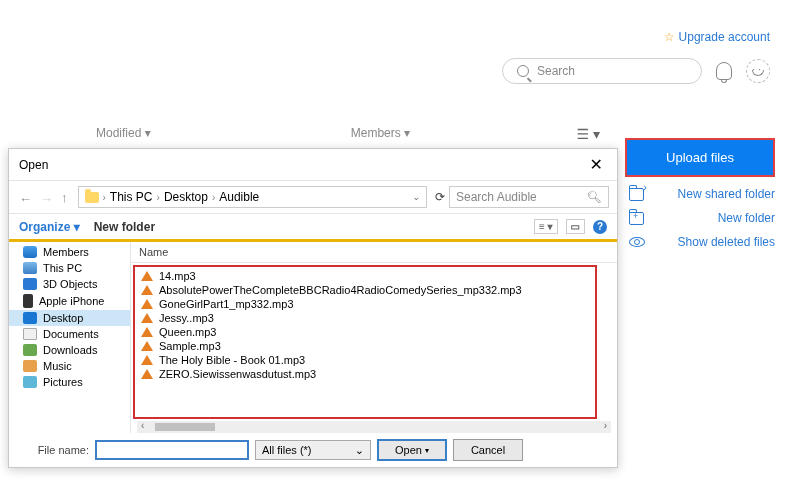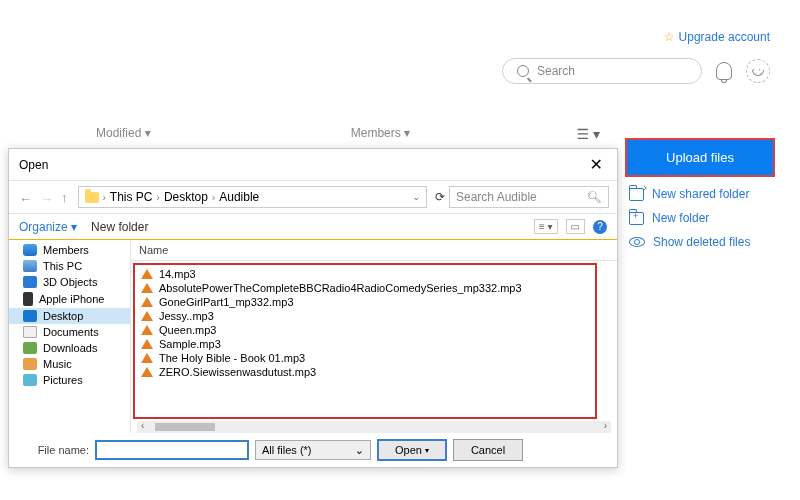--- a/index.html
+++ b/index.html
@@ -21,21 +21,21 @@
 
     
     .col-heads { position: absolute; top: 126px; left: 0; right: 0; display: flex; color: #888; font-size: 12px; margin-left: 6px; }
     .col-heads .ch1 { margin-left: 90px; }
     .col-heads .ch2 { margin-left: 200px; }
     .col-heads .view-ico { position: absolute; right: 200px; font-size: 14px; color: #666; }
 
     
     .side-panel { position: absolute; top: 138px; right: 25px; width: 150px; display: flex; flex-direction: column; gap: 10px; }
     .upload-btn { background: #0a7ef0; color: #fff; border: 2px solid #e04040; padding: 10px 0; text-align: center; font-size: 13px; cursor: pointer; }
-    .side-link { display: flex; align-items: center; gap: 8px; color: #2a7ad4; font-size: 12px; cursor: pointer; padding-left: 4px; }
+    .side-link { display: flex; align-items: center; gap: 8px; color: #2a7ad4; font-size: 12px; cursor: pointer; padding-left: 4px; justify-content: space-between; }
     .ico-box { width: 15px; height: 13px; border: 1.5px solid #2a7ad4; border-radius: 0 2px 2px 2px; position: relative; }
     .ico-box::before { content: ""; position: absolute; top: -4px; left: -1.5px; width: 6px; height: 3px; border: 1.5px solid #2a7ad4; border-bottom: none; border-radius: 2px 2px 0 0; }
     .ico-plus::after { content: "+"; position: absolute; top: -2px; left: 3px; font-size: 9px; color: #2a7ad4; }
     .ico-share::after { content: "›"; position: absolute; top: -8px; right: -4px; font-size: 11px; color: #2a7ad4; }
     .ico-eye { width: 16px; height: 10px; border: 1.5px solid #2a7ad4; border-radius: 50%; position: relative; }
     .ico-eye::after { content: ""; position: absolute; top: 1px; left: 4px; width: 4px; height: 4px; border: 1.5px solid #2a7ad4; border-radius: 50%; }
 
     
     .dlg { position: absolute; top: 148px; left: 8px; width: 610px; height: 320px; border: 1px solid #c8c8c8; background: #fff; box-shadow: 0 2px 10px rgba(0,0,0,0.2); font-size: 12px; display: flex; flex-direction: column; }
     .dlg-title { display: flex; justify-content: space-between; align-items: center; padding: 6px 10px; border-bottom: 1px solid #e5e5e5; }
@@ -44,21 +44,21 @@
     .dlg-path { display: flex; align-items: center; gap: 4px; padding: 5px 8px; border-bottom: 1px solid #e5e5e5; }
     .navbtn { color: #888; padding: 0 2px; cursor: pointer; font-size: 13px; }
     .pathbox { flex: 1; display: flex; align-items: center; gap: 4px; border: 1px solid #ccc; padding: 3px 6px; margin: 0 4px; }
     .pathbox .fld { width: 14px; height: 11px; background: #ffd766; border-radius: 0 2px 2px 2px; position: relative; }
     .pathbox .fld::before { content: ""; position: absolute; top: -3px; left: 0; width: 6px; height: 3px; background: #ffd766; border-radius: 2px 2px 0 0; }
     .pathbox .sep { color: #888; font-size: 10px; }
     .pathbox .dd { margin-left: auto; font-size: 9px; color: #666; }
     .refresh { color: #444; cursor: pointer; }
     .searchbox { border: 1px solid #ccc; padding: 3px 6px; width: 160px; display: flex; align-items: center; justify-content: space-between; color: #888; }
 
-    .dlg-tool { display: flex; align-items: center; gap: 14px; padding: 5px 10px; border-bottom: 1px solid #eab308; }
+    .dlg-tool { display: flex; align-items: center; gap: 14px; padding: 5px 10px; border-bottom: 3px solid #eab308; font-weight: bold; }
     .dlg-tool .lab { color: #2a7ad4; cursor: pointer; }
     .dlg-tool .right { margin-left: auto; display: flex; gap: 8px; align-items: center; }
     .view-sel { border: 1px solid #ccc; padding: 1px 4px; font-size: 10px; color: #666; }
     .hlp { width: 14px; height: 14px; border-radius: 50%; background: #2a7ad4; color: #fff; font-size: 10px; display: flex; align-items: center; justify-content: center; cursor: pointer; }
 
     .dlg-body { flex: 1; display: flex; overflow: hidden; }
     .nav-tree { width: 122px; border-right: 1px solid #e5e5e5; overflow-y: auto; padding: 2px 0; }
     .tree-item { display: flex; align-items: center; gap: 6px; padding: 2px 4px 2px 14px; font-size: 11px; cursor: pointer; white-space: nowrap; }
     .tree-item.sel { background: #cde6f7; }
     .ti-ico { width: 14px; height: 12px; flex-shrink: 0; }

